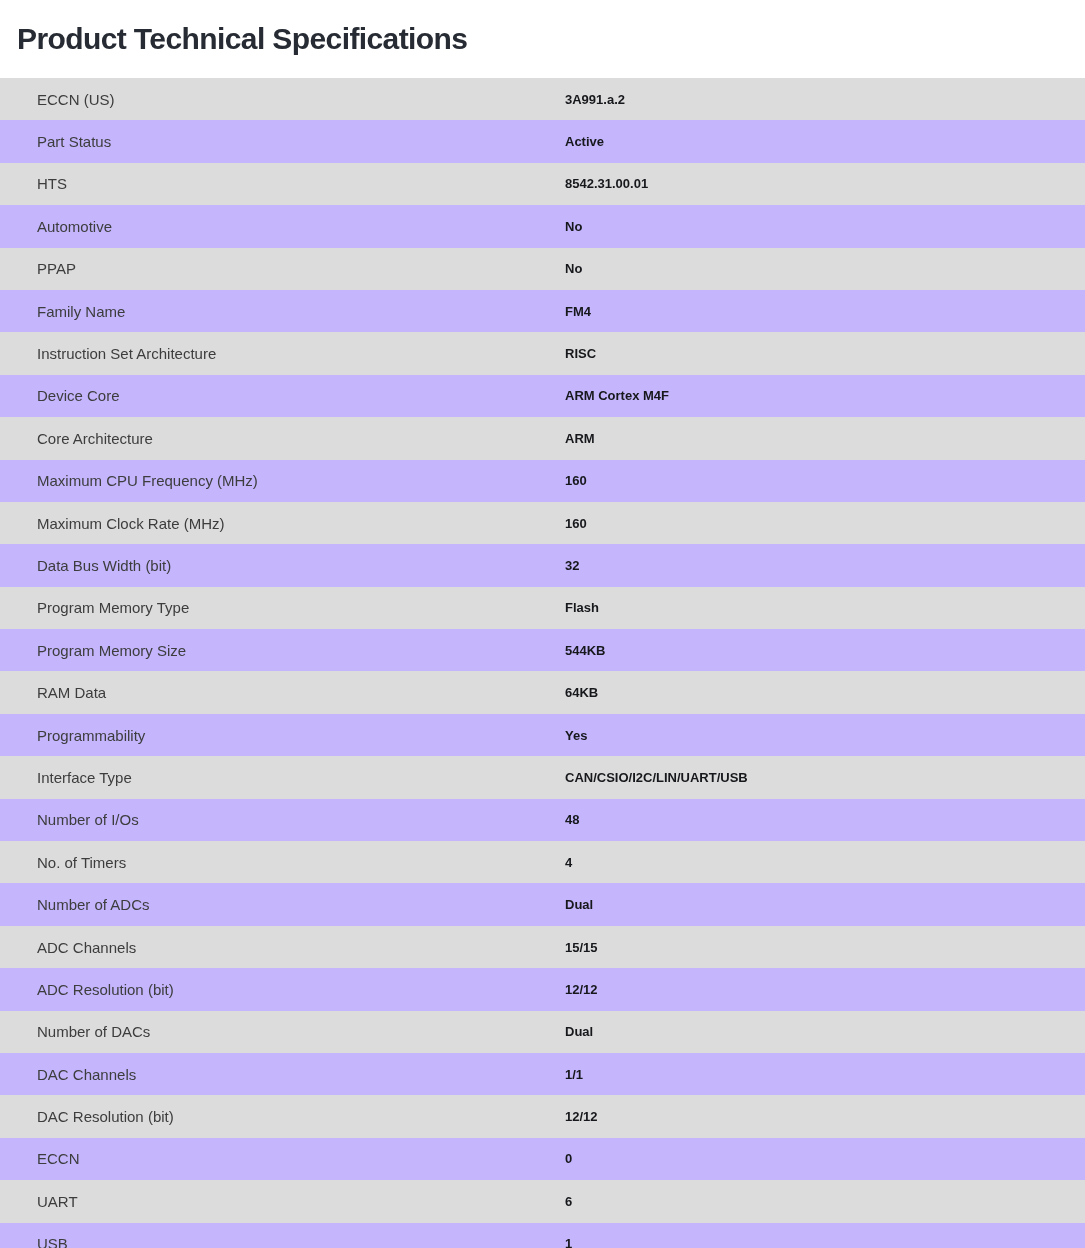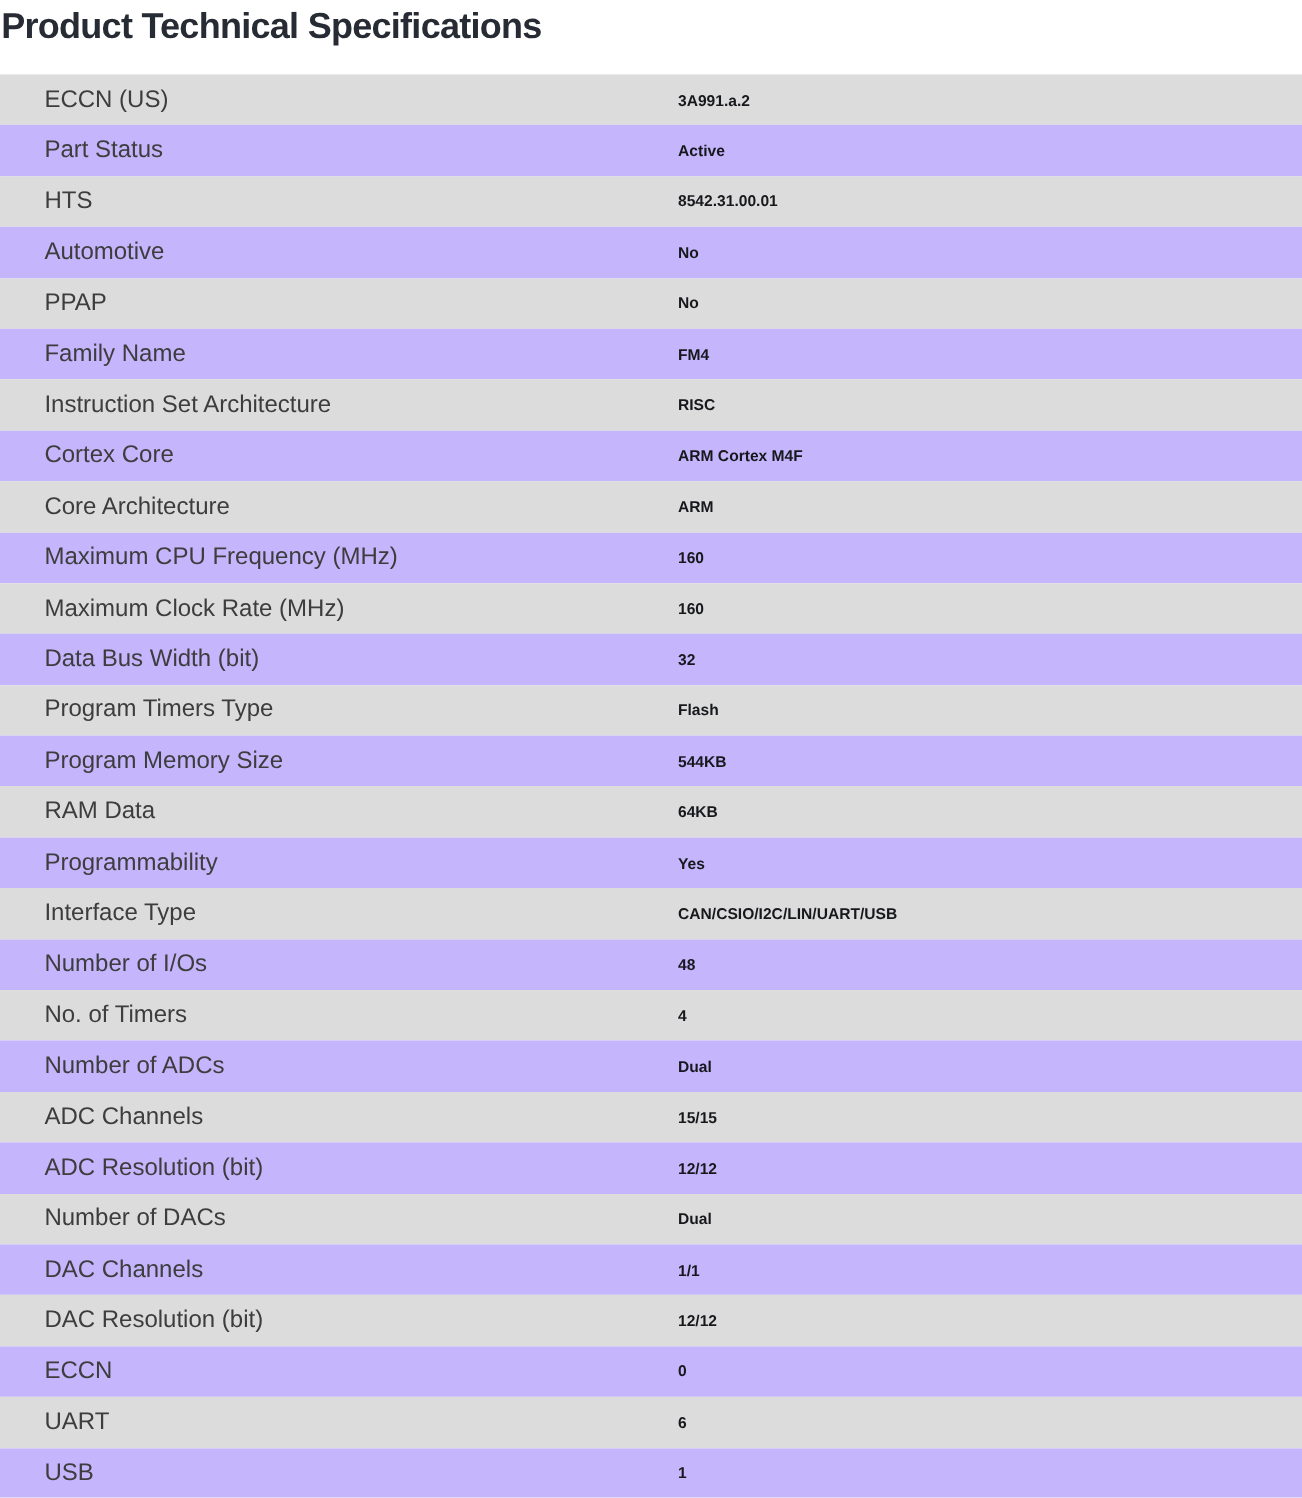--- a/index.html
+++ b/index.html
@@ -8,21 +8,21 @@
     background: #ffffff;
   }
   body {
     width: 1085px;
     height: 1248px;
     overflow: hidden;
     font-family: "Liberation Sans", sans-serif;
     -webkit-font-smoothing: antialiased;
   }
   .page-title {
-    margin: 0;
+    margin: 16px;
     padding: 5px 0 0 1px;
     font-size: 30px;
     line-height: 36px;
     font-weight: 700;
     letter-spacing: -0.6px;
     color: var(--title-text, #272b33);
   }
   .spec-table {
     margin-top: 21px;
     width: 1085px;
@@ -34,21 +34,21 @@
     background: #c4b5fd;
   }
   .spec-row.alt {
     background: var(--alt-bg, #dcdcdc);
   }
   .spec-label {
     box-sizing: border-box;
     width: 565px;
     padding-left: 37px;
     flex: 0 0 565px;
-    font-size: 20px;
+    font-size: 15px;
     font-weight: 400;
     color: var(--label-text, #3d3d3d);
     white-space: nowrap;
   }
   .spec-value {
     font-size: 13px;
     font-weight: 700;
     color: var(--value-text, #17181c);
     white-space: nowrap;
   }
@@ -81,41 +81,41 @@
     </div>
     <div class="spec-row">
       <div class="spec-label">Family Name</div>
       <div class="spec-value">FM4</div>
     </div>
     <div class="spec-row alt">
       <div class="spec-label">Instruction Set Architecture</div>
       <div class="spec-value">RISC</div>
     </div>
     <div class="spec-row">
-      <div class="spec-label">Cortex Core</div>
+      <div class="spec-label">Device Core</div>
       <div class="spec-value">ARM Cortex M4F</div>
     </div>
     <div class="spec-row alt">
       <div class="spec-label">Core Architecture</div>
       <div class="spec-value">ARM</div>
     </div>
     <div class="spec-row">
       <div class="spec-label">Maximum CPU Frequency (MHz)</div>
       <div class="spec-value">160</div>
     </div>
     <div class="spec-row alt">
       <div class="spec-label">Maximum Clock Rate (MHz)</div>
       <div class="spec-value">160</div>
     </div>
     <div class="spec-row">
       <div class="spec-label">Data Bus Width (bit)</div>
       <div class="spec-value">32</div>
     </div>
     <div class="spec-row alt">
-      <div class="spec-label">Program Timers Type</div>
+      <div class="spec-label">Program Memory Type</div>
       <div class="spec-value">Flash</div>
     </div>
     <div class="spec-row">
       <div class="spec-label">Program Memory Size</div>
       <div class="spec-value">544KB</div>
     </div>
     <div class="spec-row alt">
       <div class="spec-label">RAM Data</div>
       <div class="spec-value">64KB</div>
     </div>

